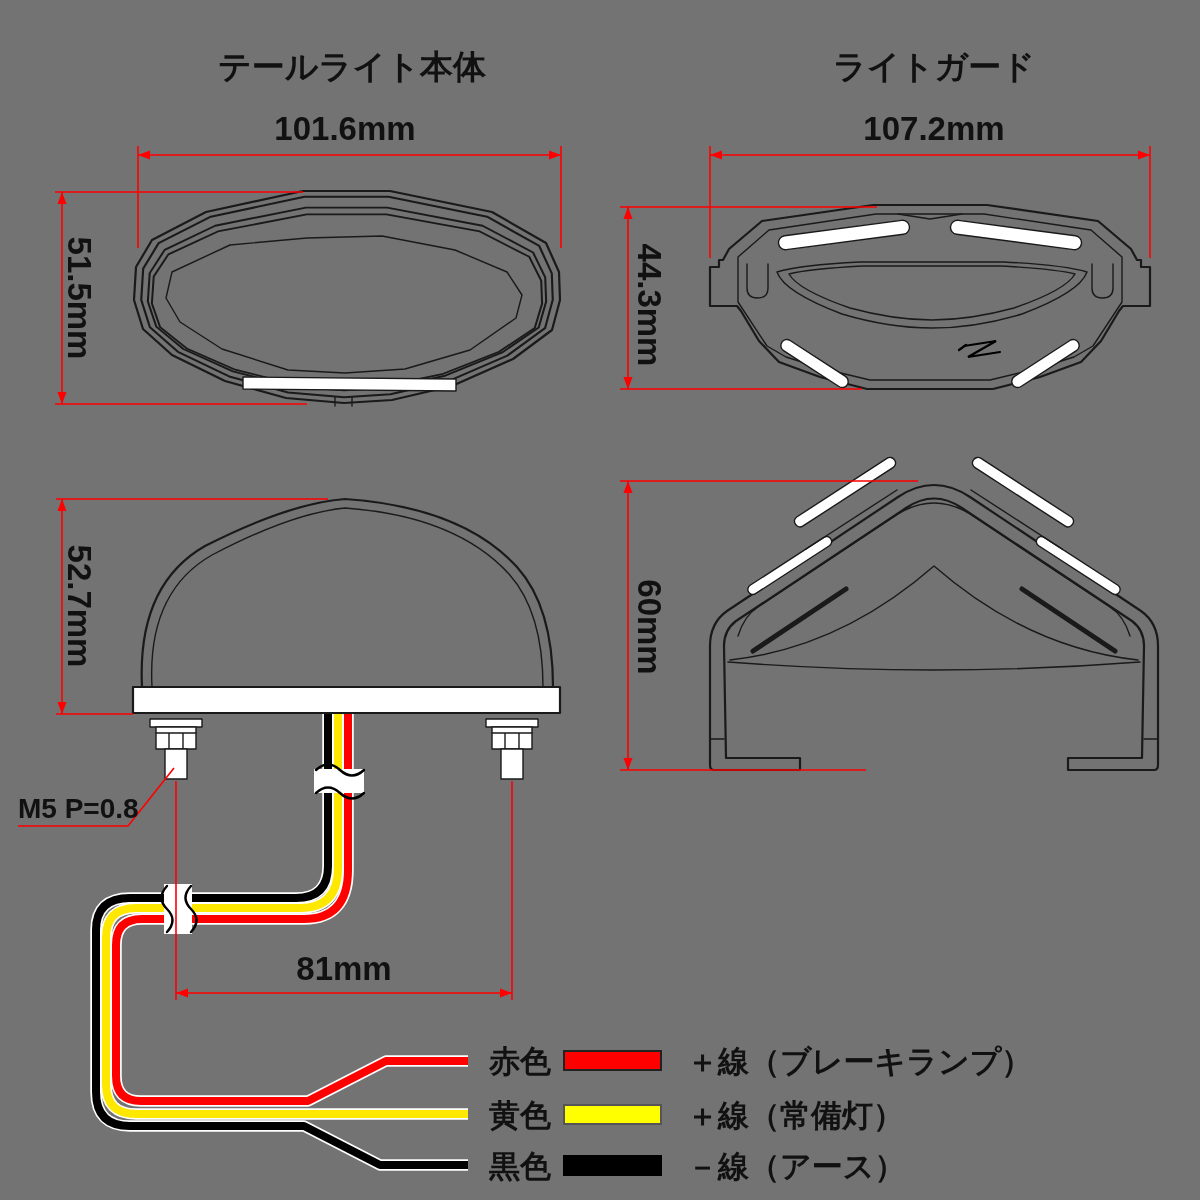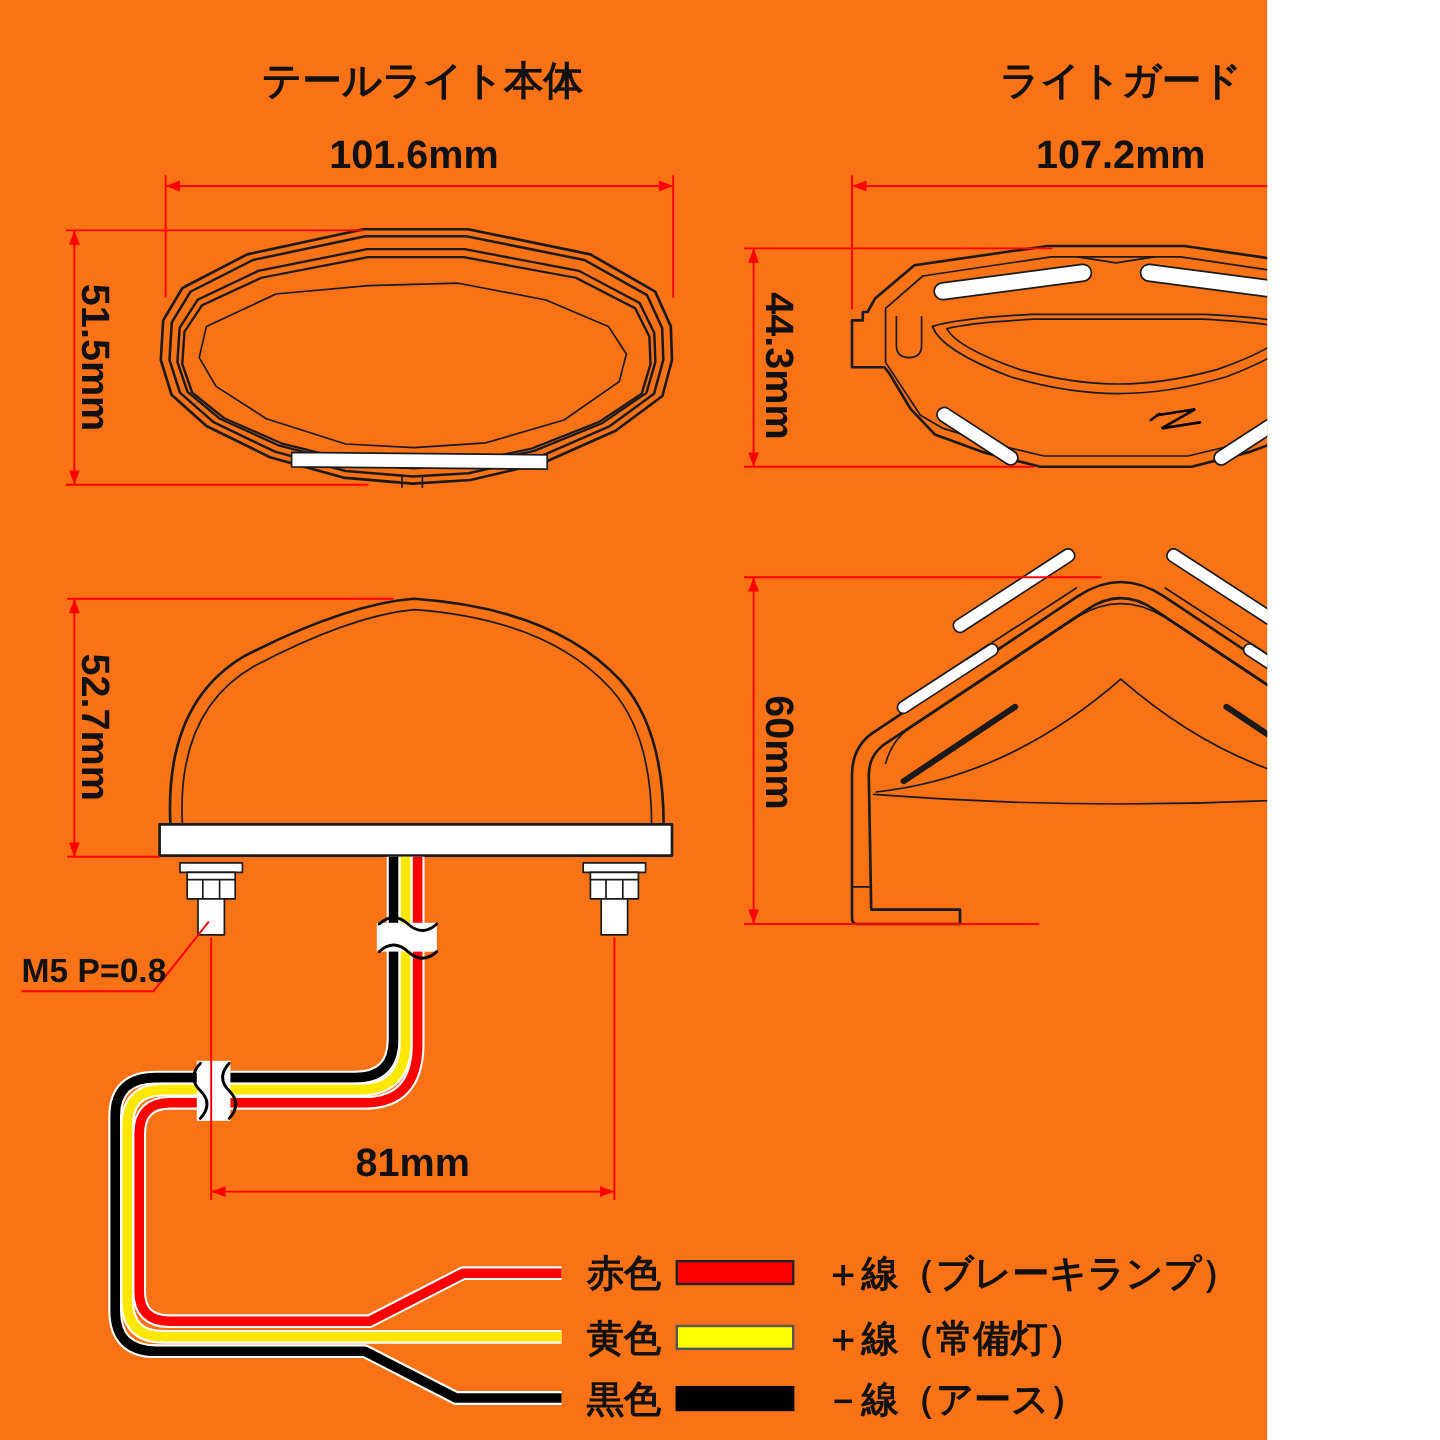--- a/index.html
+++ b/index.html
@@ -1,16 +1,16 @@
 <!DOCTYPE html>
 <html><head>
 <meta charset="utf-8">
 <style>
   html,body{margin:0;padding:0;background:#ffffff;}
-  .stage{position:relative;width:1056px;height:1200px;background:#f97316;overflow:hidden;
+  .stage{position:relative;width:1200px;height:1200px;background:#737373;overflow:hidden;
          font-family:"Liberation Sans","DejaVu Sans",sans-serif;}
   svg{display:block;}
   text{font-family:"Liberation Sans","DejaVu Sans",sans-serif;font-weight:bold;fill:#111;}
   .title-text{font-size:33px;}
   .dim-text{font-size:33px;}
   .label-text{font-size:28px;}
   .legend-text{font-size:31px;}
   .outline{fill:none;stroke:#1a1a1a;stroke-width:2.2;stroke-linejoin:round;stroke-linecap:round;}
   .outline-thin{fill:none;stroke:#1a1a1a;stroke-width:1.4;stroke-linejoin:round;stroke-linecap:round;}
   .white-fill{fill:#ffffff;}

